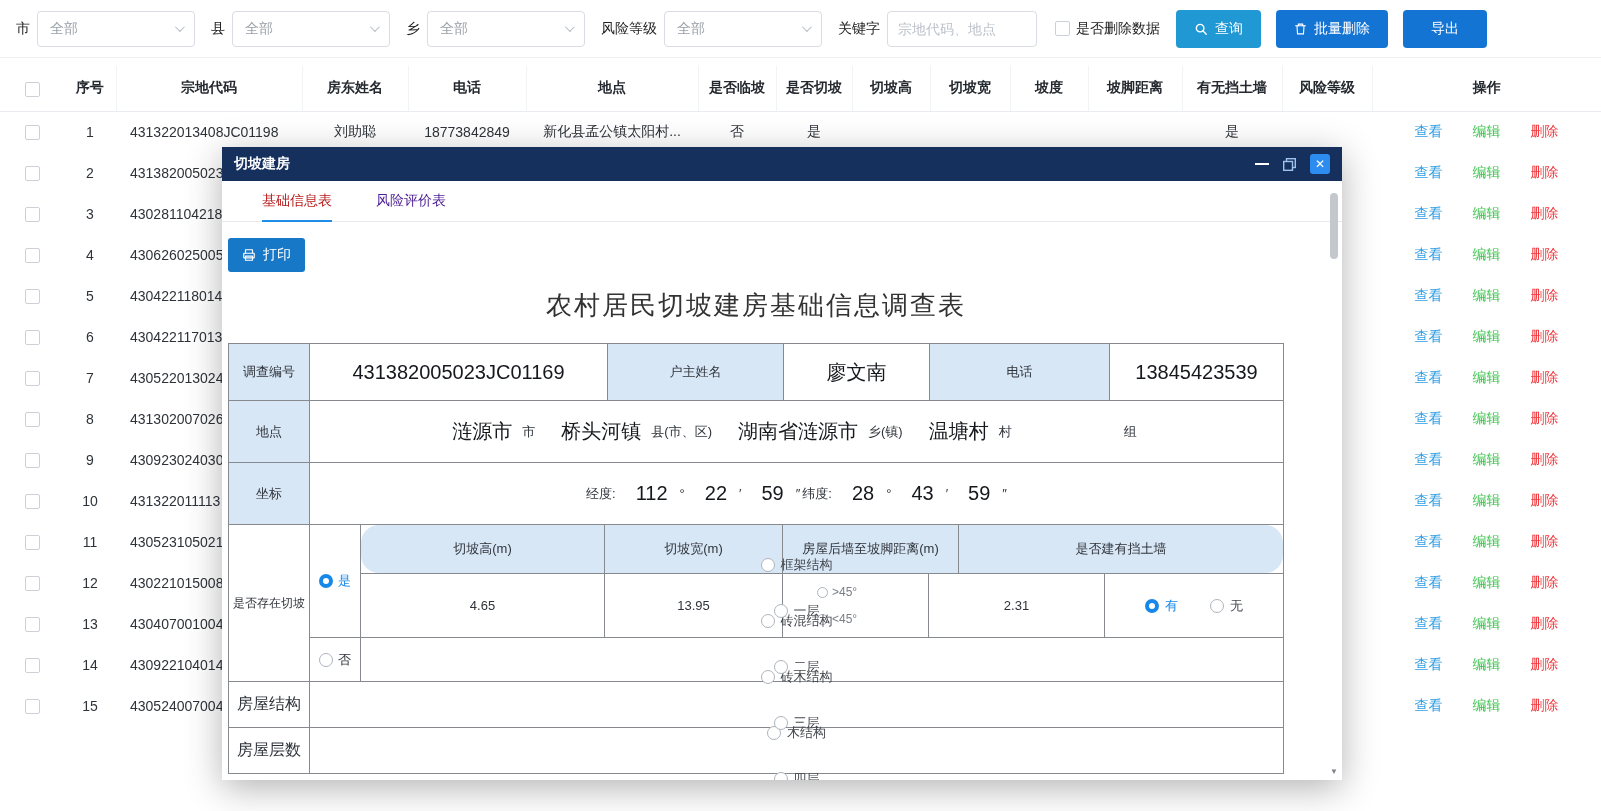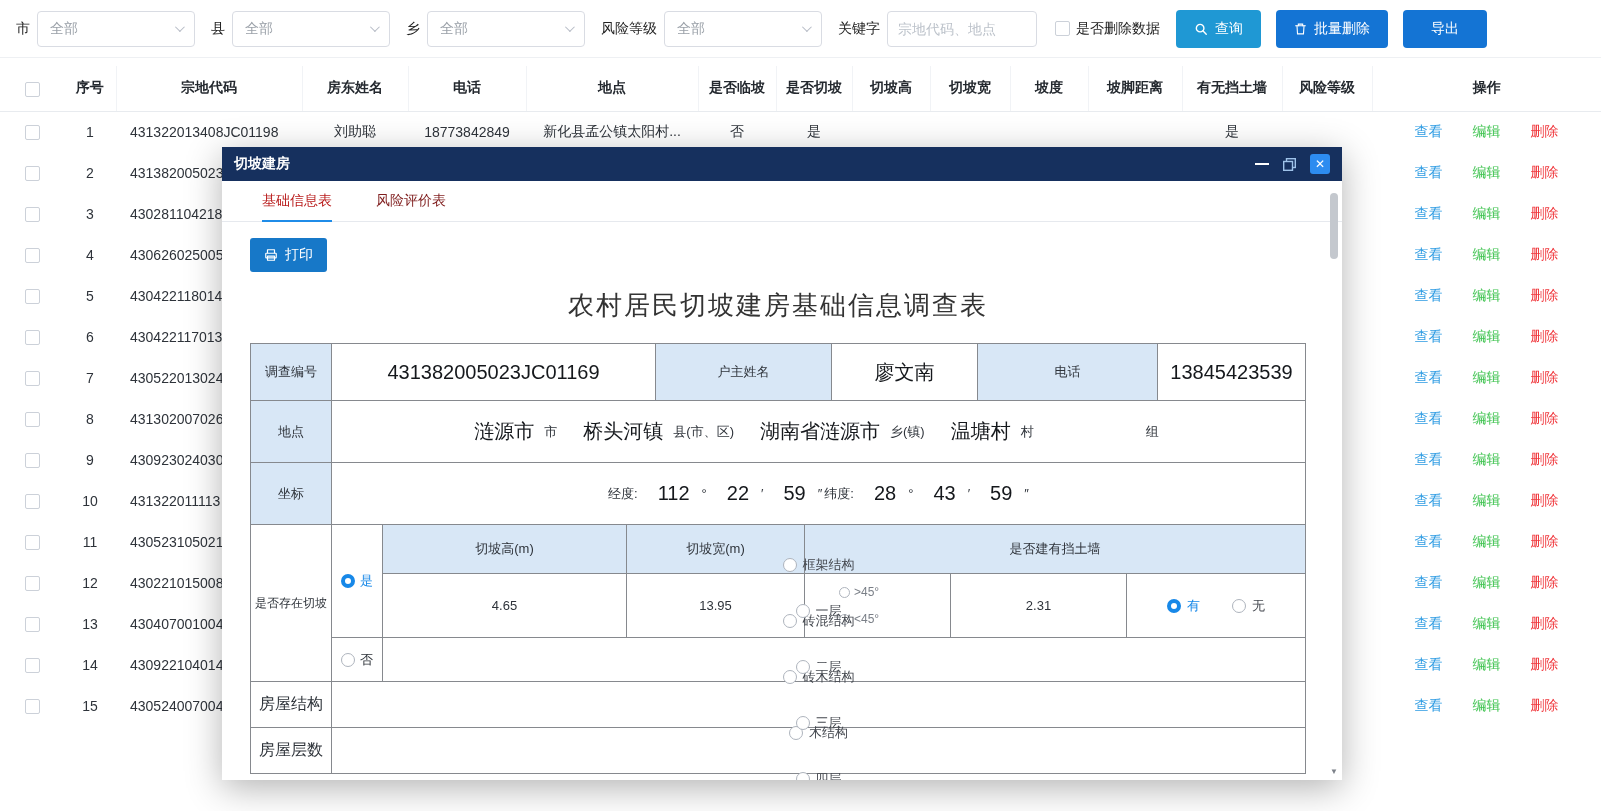--- a/index.html
+++ b/index.html
@@ -34,56 +34,56 @@
   .op.view { color: #2f9ce3; } .op.edit { color: #3ec34f; } .op.del { color: #f0383d; }
 
   
   .modal { position: absolute; left: 222px; top: 147px; width: 1120px; height: 633px; background: #fff; box-shadow: 0 8px 34px rgba(0,0,0,.30); display: flex; flex-direction: column; z-index: 10; }
   .m-title { height: 34px; background: #16305e; color: #fff; display: flex; align-items: center; padding: 0 12px; font-size: 14px; font-weight: bold; flex: 0 0 auto; }
   .m-controls { margin-left: auto; display: flex; align-items: center; gap: 14px; }
   .ic-min { width: 14px; height: 2px; background: #fff; cursor: pointer; }
   .ic-max { cursor: pointer; display: flex; }
   .ic-close { width: 20px; height: 20px; background: #2d8cf0; border-radius: 3px; color: #fff; display: flex; align-items: center; justify-content: center; font-size: 12px; line-height: 1; cursor: pointer; }
   .m-tabs { height: 41px; border-bottom: 1px solid #e6e9ee; display: flex; align-items: stretch; padding-left: 40px; gap: 44px; flex: 0 0 auto; }
-  .m-tab { display: flex; align-items: center; font-size: 14px; color: #7f1d1d; position: relative; cursor: pointer; }
+  .m-tab { display: flex; align-items: center; font-size: 14px; color: #4c1d95; position: relative; cursor: pointer; }
   .m-tab.active { color: #b91c1c; }
   .m-tab.active::after { content: ''; position: absolute; left: 0; right: 0; bottom: -1px; height: 2px; background: #1f8ce8; }
-  .m-body { flex: 1; position: relative; padding: 16px 0 0 28px; overflow: hidden; }
+  .m-body { flex: 1; position: relative; padding: 16px 0 0 6px; overflow: hidden; }
   .print-btn { background: #1778c8; color: #fff; height: 34px; border: none; border-radius: 3px; display: inline-flex; align-items: center; gap: 7px; padding: 0 14px; font-size: 14px; cursor: pointer; }
   .form-title { width: 1056px; text-align: center; font-size: 26px; letter-spacing: 2px; color: #333; margin: 16px 0 20px; font-weight: 400; }
 
   
   .form { width: 1056px; border: 1px solid #86898e; }
   .frow { display: flex; }
   .frow + .frow { border-top: 1px solid #86898e; }
   .cell { display: flex; align-items: center; justify-content: center; }
   .cell + .cell { border-left: 1px solid #86898e; }
   .lbl { background: #d8e7f6; font-size: 13px; color: #2e333a; }
   .big { font-size: 20px; color: #15181c; }
-  .w80 { width: 80px; } .w296 { width: 324px; } .w176 { width: 176px; }
+  .w80 { width: 80px; } .w296 { width: 298px; } .w176 { width: 176px; }
   .w146 { width: 146px; } .w180 { width: 180px; } .fx { flex: 1; }
   .r1 { height: 56px; } .r2 { height: 62px; } .r3 { height: 62px; }
   .r4 { height: 46px; } .r5 { height: 46px; }
 
   .loc-line .big { margin: 0 10px 0 26px; }
   .loc-line .unit { font-size: 13px; color: #2e333a; }
   .loc-line .spacer { width: 112px; }
   .loc-line .endunit { margin-right: 30px; }
 
   .coord-line { gap: 2px; }
   .coord-line .num { margin: 0 10px 0 18px; }
   .coord-line .sym, .coord-line .clabel { font-size: 13px; color: #2e333a; }
 
   .slope { }
   .slope-lbl { width: 80px; display: flex; align-items: center; justify-content: center; font-size: 12px; white-space: nowrap; }
   .slope-main { flex: 1; display: flex; flex-direction: column; border-left: 1px solid #86898e; }
   .slope-top { display: flex; }
   .syes { width: 50px; display: flex; align-items: center; justify-content: center; gap: 5px; font-size: 13px; }
   .sgrid { flex: 1; border-left: 1px solid #86898e; display: flex; flex-direction: column; }
-  .shead { display: flex; height: 48px; background: #d8e7f6; }
+  .shead { display: flex; height: 48px; background: #d8e7f6; border-radius: 18px; }
   .svals { display: flex; height: 64px; border-top: 1px solid #86898e; }
   .sc { display: flex; align-items: center; justify-content: center; font-size: 13px; color: #2e333a; }
   .sc + .sc { border-left: 1px solid #86898e; }
   .c1 { width: 243px; } .c2 { width: 178px; } .c3 { width: 146px; } .c4 { width: 176px; } .c5 { flex: 1; }
   .slope-no { display: flex; height: 44px; border-top: 1px solid #86898e; }
   .sno { width: 50px; display: flex; align-items: center; justify-content: center; gap: 5px; font-size: 13px; }
   .sno-rest { flex: 1; border-left: 1px solid #86898e; }
 
   .radio { display: inline-block; width: 14px; height: 14px; border-radius: 50%; border: 1px solid #aeb4bd; background: #fff; flex: 0 0 auto; }
   .radio.checked { border: 4px solid #1788e8; }
@@ -610,20 +610,21 @@
         <div class="slope-main">
           <div class="slope-top">
             <div class="syes">
               <span class="radio checked"></span>
               <span class="sel-label">是</span>
             </div>
             <div class="sgrid">
               <div class="shead">
                 <div class="sc c1">切坡高(m)</div>
                 <div class="sc c2">切坡宽(m)</div>
+                <div class="sc c4">房屋后墙至坡脚距离(m)</div>
                 <div class="sc c5">是否建有挡土墙</div>
               </div>
               <div class="svals">
                 <div class="sc c1 big">4.65</div>
                 <div class="sc c2 big">13.95</div>
                 <div class="sc c3 grade">
   <label class="ropt">
     <span class="radio"></span>
     <span class="rlabel">&gt;45°</span>
   </label>

